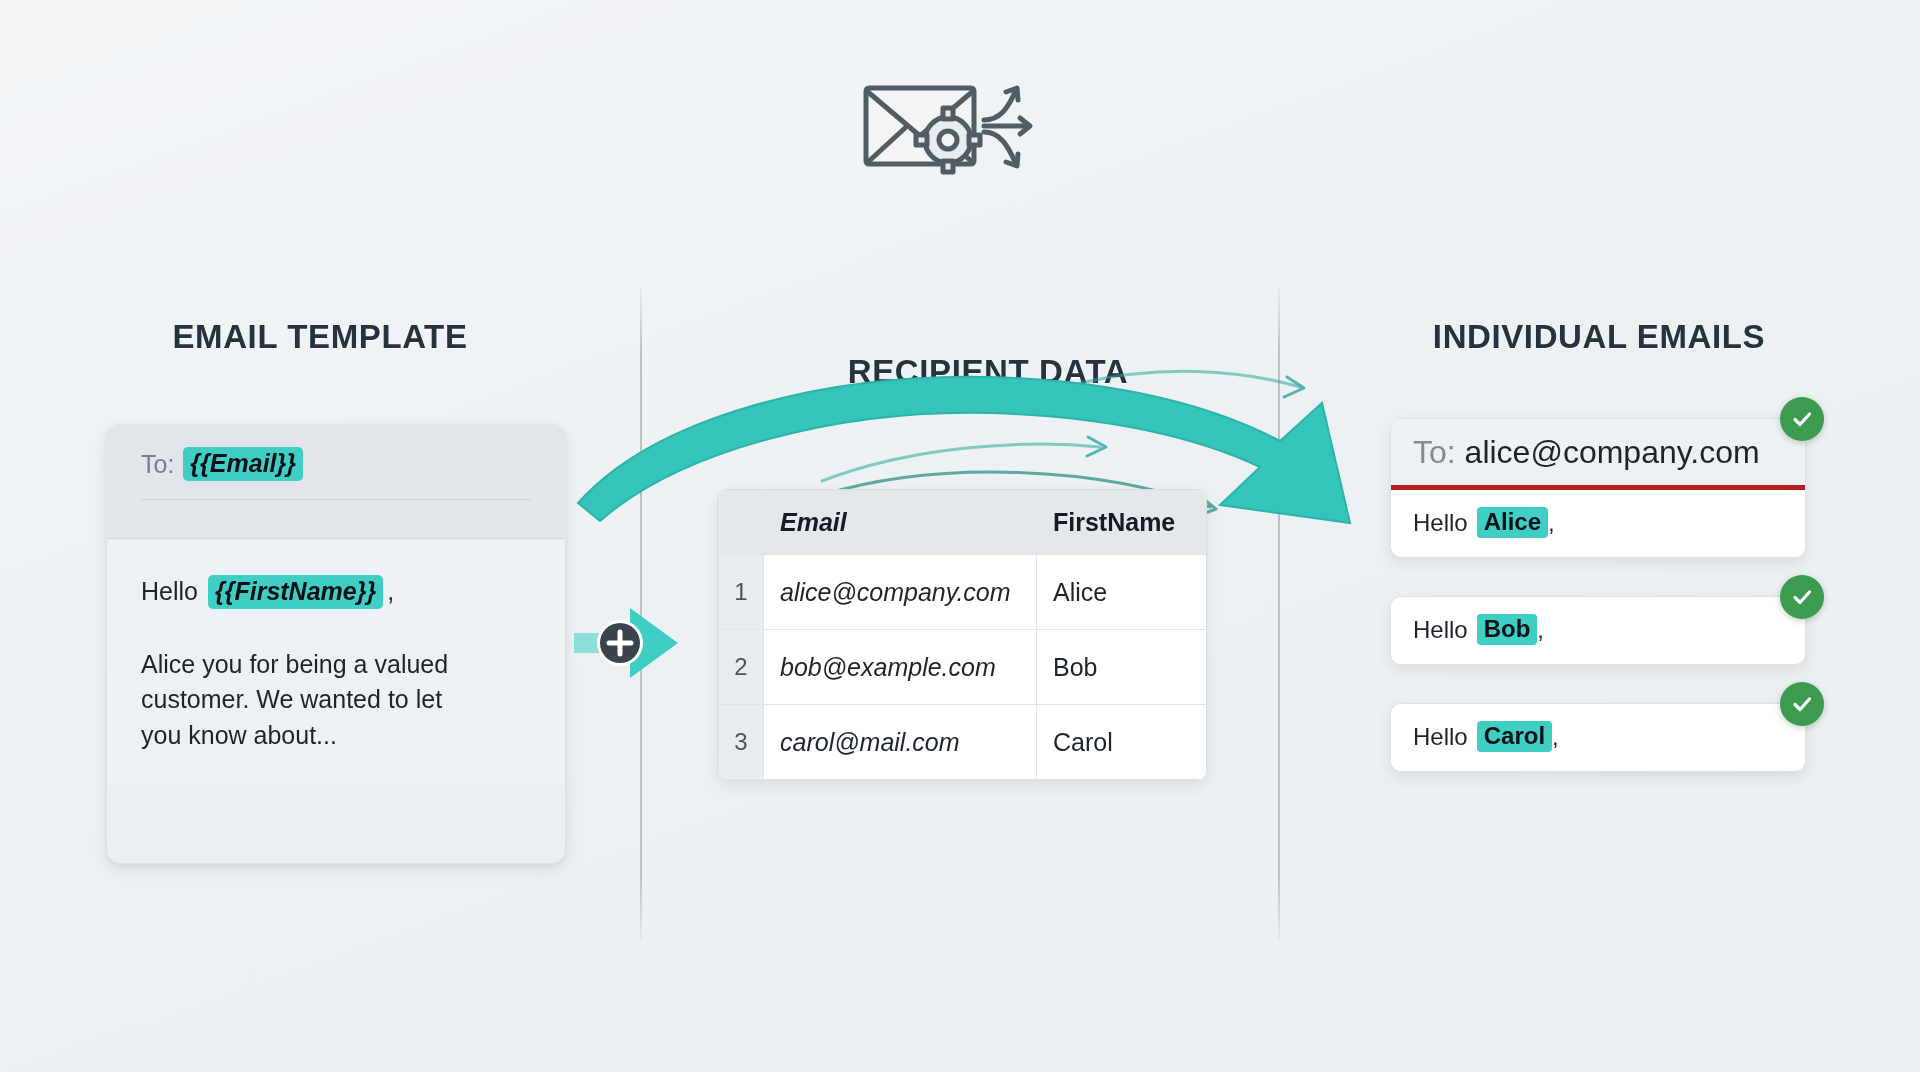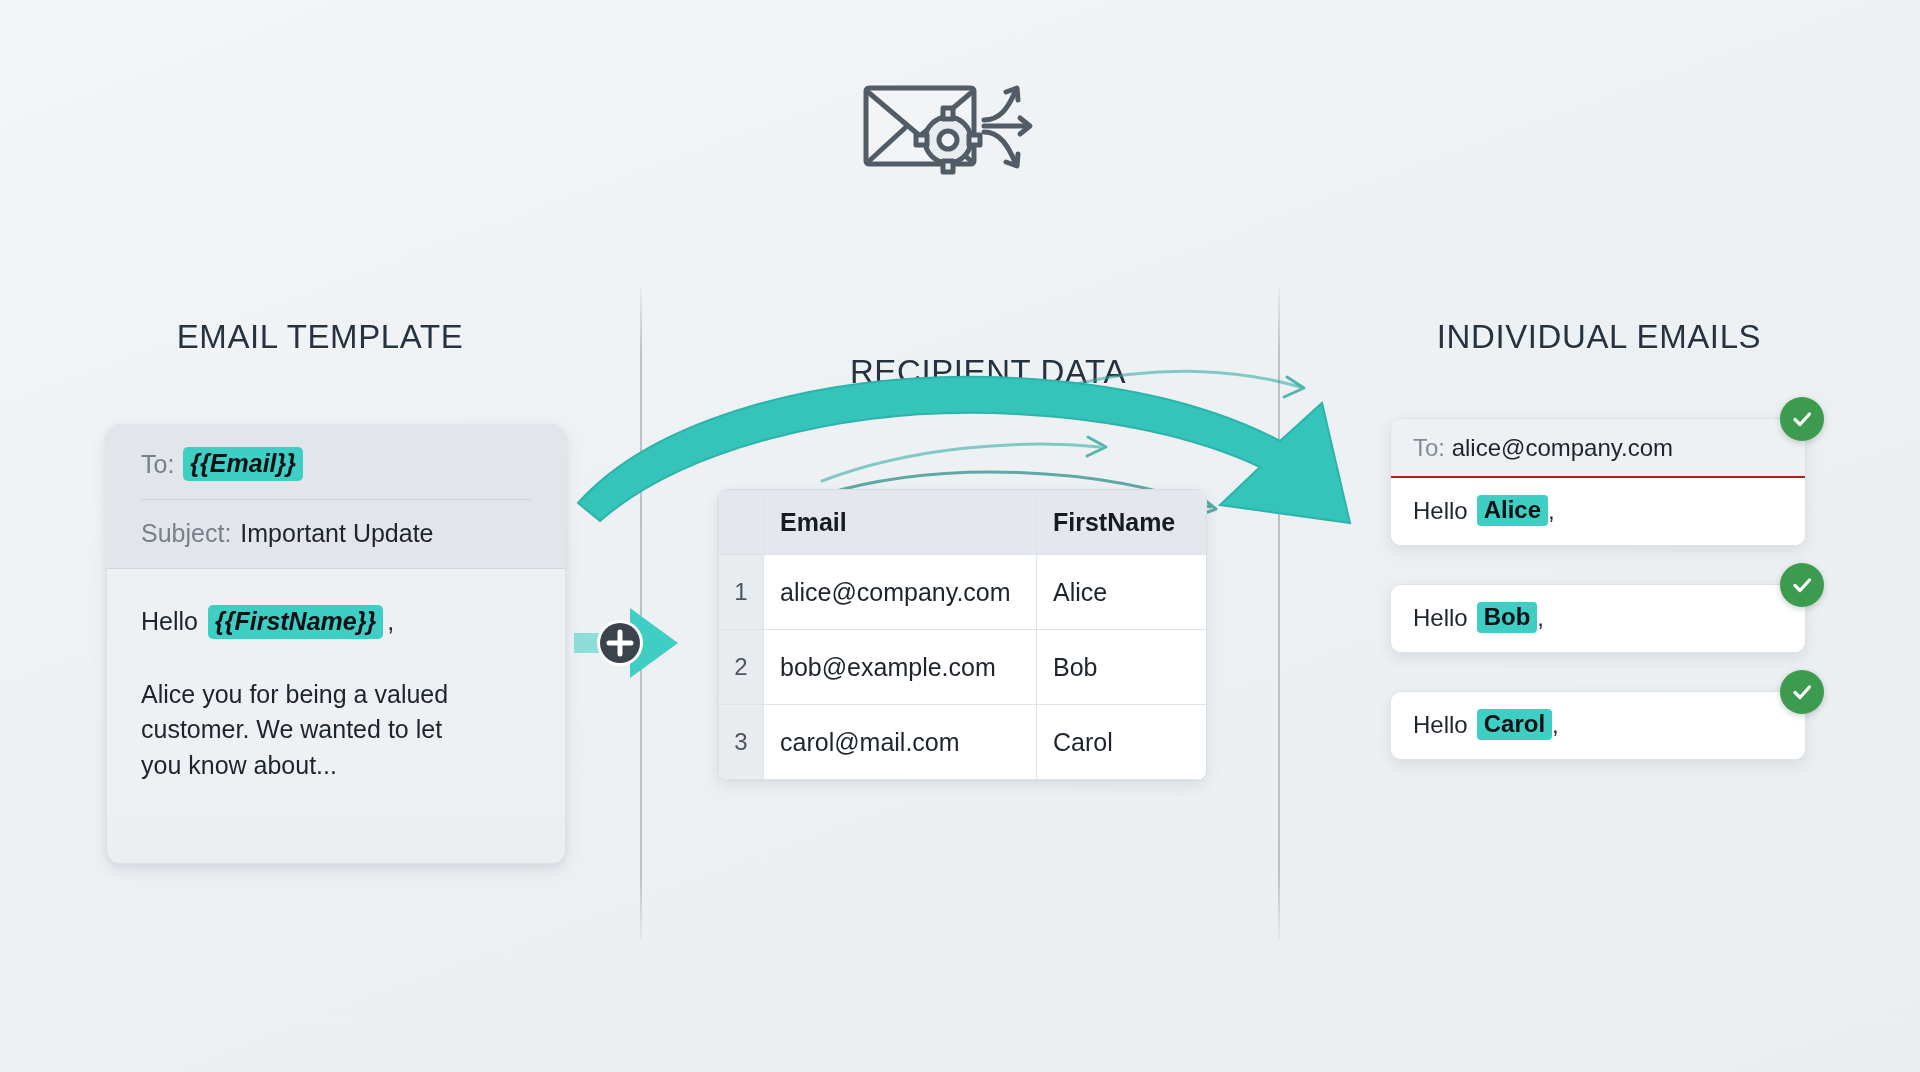--- a/index.html
+++ b/index.html
@@ -37,21 +37,21 @@
        rgba(190,196,203,0.15) 100%);
   }
   #divider-1 { left: 640px; }
   #divider-2 { left: 1278px; }
 
   
   .section-heading {
     position: absolute;
     top: 318px;
     font-size: 33px;
-    font-weight: normal;
+    font-weight: bold;
     letter-spacing: 0.6px;
     color: #26323f;
     text-align: center;
     white-space: nowrap;
     text-shadow: 0 1px 0 rgba(255,255,255,0.7);
   }
   #heading-template  { left: 0px;    width: 640px; }
   #heading-recipients{ left: 614px;  width: 748px; margin-top: 35px; }
   #heading-emails    { left: 1278px; width: 642px; }
 
@@ -178,21 +178,21 @@
     background: #ffffff;
   }
   #recipient-table tbody td.rownum {
     width: 45px;
     background: #e8ecef;
     color: #4b5560;
     text-align: center;
     padding: 0;
     font-size: 24px;
   }
-  .col-email { width: 273px; }
+  .col-email { width: 273px; font-style: italic; }
   .col-first { width: 172px; }
 
   
   #emails-column {
     position: absolute;
     left: 1390px;
     top: 418px;
     width: 430px;
   }
   .email-card {
@@ -205,22 +205,22 @@
     margin-bottom: 38px;
     overflow: visible;
   }
   .email-card-inner {
     border-radius: 11px;
     overflow: hidden;
   }
   .email-to {
     background: #eef1f4;
     padding: 15px 22px 14px 22px;
-    border-bottom: 2px solid #b91c1c;
-    font-size: 24px;
+    border-bottom: 5px solid #b91c1c;
+    font-size: 32px;
     color: #1d242c;
     white-space: nowrap;
   }
   .email-to .to-label { color: #838c96; }
   .email-body {
     background: #ffffff;
     padding: 17px 22px 19px 22px;
     font-size: 24px;
     color: #1d242c;
     display: flex;
@@ -286,24 +286,20 @@
 <div class="section-heading" id="heading-recipients">RECIPIENT DATA</div>
 <div class="section-heading" id="heading-emails">INDIVIDUAL EMAILS</div>
 
 <div id="template-card">
   <div id="template-header">
     <div class="tpl-line">
       <span class="tpl-label">To:</span>
       <span class="token">{{Email}}</span>
     </div>
     <div class="tpl-divider-line"></div>
-    <div class="tpl-line">
-      <span class="tpl-label">Subject:</span>
-      <span>Important Update</span>
-    </div>
   </div>
   <div id="template-body">
     <div class="greeting">
       <span class="word">Hello</span>
       <span class="token">{{FirstName}}</span>
       <span class="comma">,</span>
     </div>
     <div class="body-paragraph">Alice you for being a valued customer. We wanted to let you know about...</div>
   </div>
 </div>

